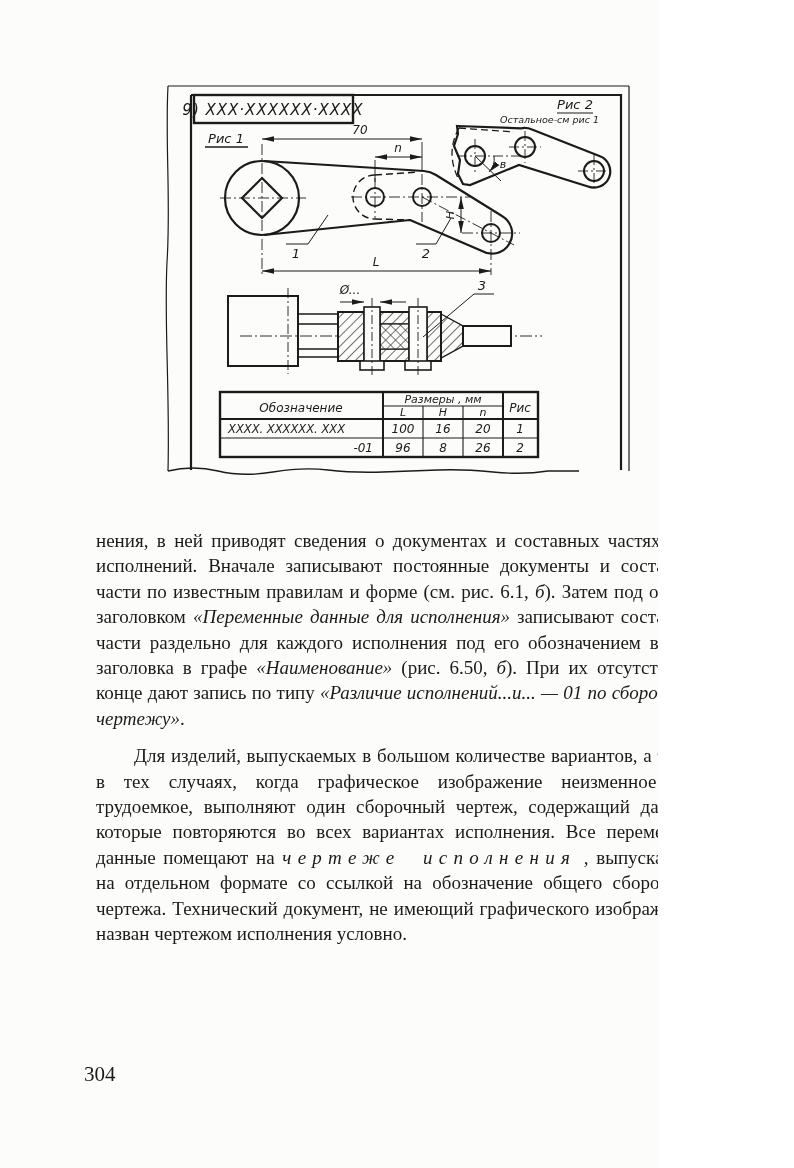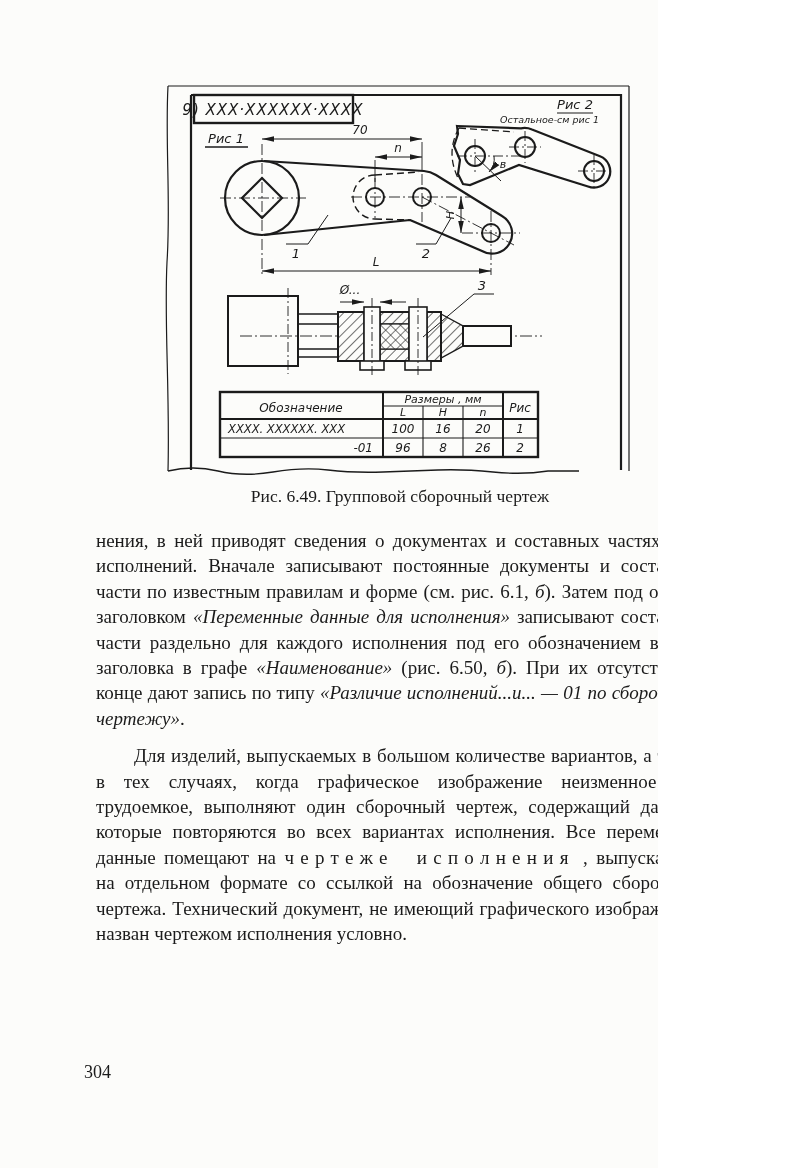--- a/index.html
+++ b/index.html
@@ -18,23 +18,23 @@
     position:absolute;left:84px;top:486px;width:632px;
     text-align:center;font-size:17.5px;
   }
   .body-text{
     position:absolute;left:84px;top:516px;width:633px;
     font-size:19px;line-height:25.4px;
   }
   .para{margin:12px;text-align:justify;}
   .para.indent{text-indent:38px;}
   .it{font-style:italic;}
-  .sp{letter-spacing:.33em;word-spacing:.45em;}
+  .sp{letter-spacing:.33em;word-spacing:.45em;font-style:italic;}
   .page-number{
-    position:absolute;left:84px;top:1062px;font-size:18px;
+    position:absolute;left:84px;top:1062px;font-size:21px;
   }
 </style>
 </head>
 <body>
 
 <div class="page">
 
   <div class="figure-area">
     <svg width="480" height="404" viewBox="0 0 480 404">
       <defs>
@@ -214,21 +214,20 @@
           <text x="215" y="370" font-size="12" text-anchor="end" class="draw-label">-01</text>
           <text x="245" y="370" font-size="12" text-anchor="middle" class="draw-label">96</text>
           <text x="285" y="370" font-size="12" text-anchor="middle" class="draw-label">8</text>
           <text x="325" y="370" font-size="12" text-anchor="middle" class="draw-label">26</text>
           <text x="362" y="370" font-size="12" text-anchor="middle" class="draw-label">2</text>
         </g>
       </g>
     </svg>
   </div>
 
-  <div class="caption">Рис. 6.49. Групповой сборочный чертеж</div>
 
   <div class="body-text" id="body-text">
       <p class="para"><span>нения, в ней приводят сведения о документах и составных частях этих исполнений. Вначале записывают постоянные документы и составные части по известным правилам и форме (см. рис. 6.1, </span><span class="it">б</span><span>). Затем под общим заголовком </span><span class="it">«Переменные данные для исполнения»</span><span> записывают составные части раздельно для каждого исполнения под его обозначением в виде заголовка в графе </span><span class="it">«Наименование»</span><span> (рис. 6.50, </span><span class="it">б</span><span>). При их отсутствии в конце дают запись по типу </span><span class="it">«Различие исполнений...и... — 01 по сборочному чертежу»</span><span>.</span></p>
       <p class="para indent"><span>Для изделий, выпускаемых в большом количестве вариантов, а также в тех случаях, когда графическое изображение неизменное или трудоемкое, выполняют один сборочный чертеж, содержащий данные, которые повторяются во всех вариантах исполнения. Все переменные данные помещают на </span><span class="sp">чертеже исполнения</span><span> , выпускаемом на отдельном формате со ссылкой на обозначение общего сборочного чертежа. Технический документ, не имеющий графического изображения, назван чертежом исполнения условно.</span></p>
     </div>
 
   <div class="page-number">304</div>
 
 </div>
 

